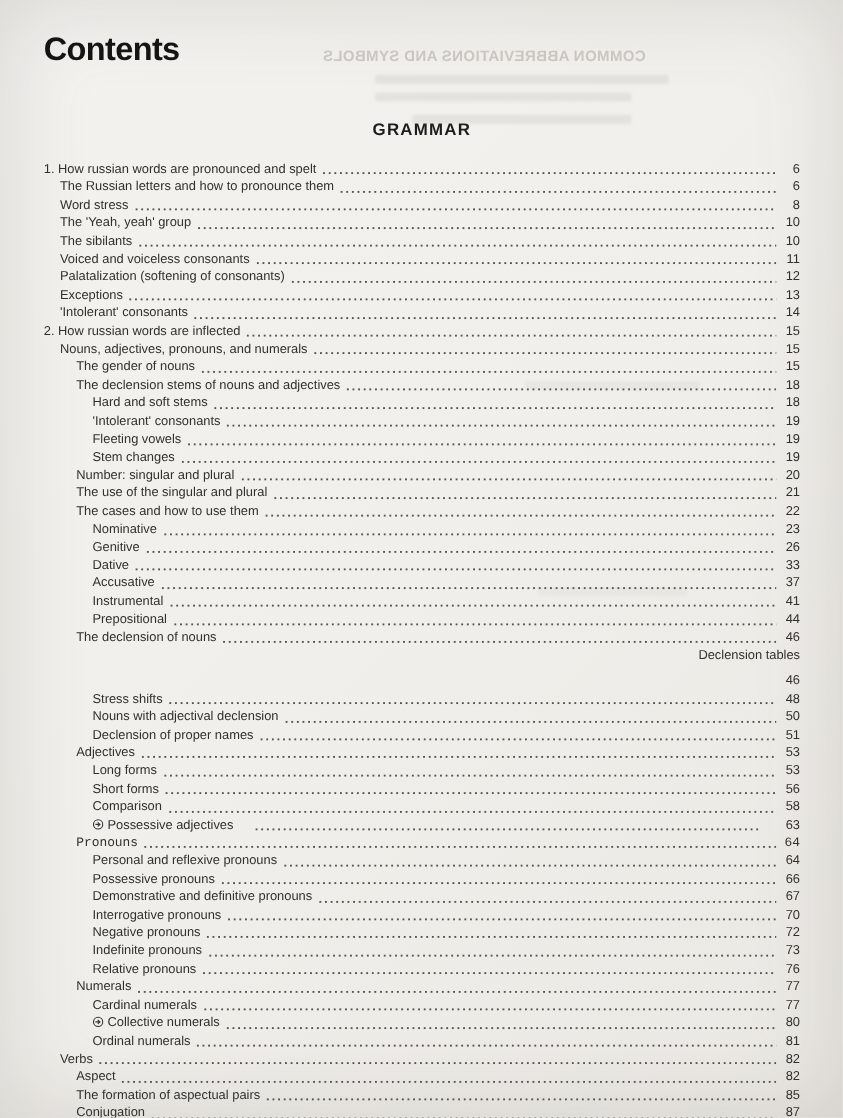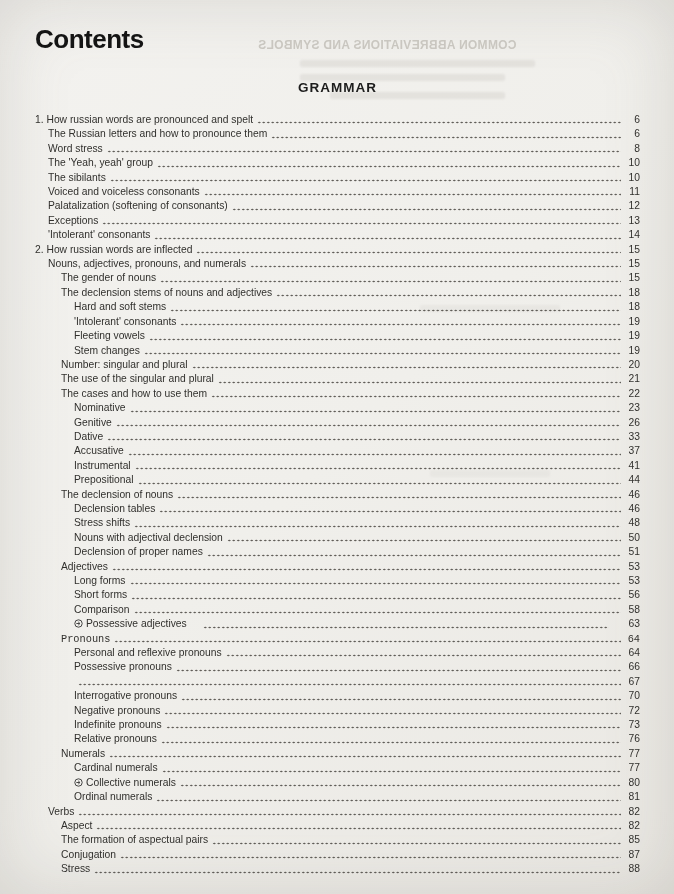--- a/index.html
+++ b/index.html
@@ -15,21 +15,21 @@
     width:674px; height:894px;
     background:linear-gradient(135deg,#f3f2ef 0%,#f0efeb 50%,#eae8e3 100%);
     box-shadow:inset 0 0 70px rgba(110,105,95,0.20);
     padding:24px 34px 0 35px;
   }
   h1 {
     font-size:26px; font-weight:bold; letter-spacing:-0.5px; color:#141414;
   }
   h2 {
     text-align:center; font-size:13.5px; font-weight:bold;
-    letter-spacing:1px; margin-top:25px; color:#1d1d1d;
+    letter-spacing:1px; margin-top:41px; color:#1d1d1d;
   }
   .toc { margin-top:18px; position:relative; z-index:2; }
   .row {
     display:flex; align-items:flex-end;
     font-size:10.3px; line-height:14.4px; white-space:nowrap; color:#31302d;
   }
   .label { flex:0 0 auto; }
   .dots {
     flex:1 1 auto; margin:0 3px 3px 4px; height:3px;
     background-image:radial-gradient(circle,#56534e 0.85px,rgba(0,0,0,0) 1.05px);
@@ -202,21 +202,21 @@
       <div class="row" style="padding-left: 39px;">
         <span class="label">Prepositional</span>
         <span class="dots"></span>
         <span class="pagenum">44</span>
       </div>
       <div class="row" style="padding-left: 26px;">
         <span class="label">The declension of nouns</span>
         <span class="dots"></span>
         <span class="pagenum">46</span>
       </div>
-      <div class="row" style="padding-left: 39px;">
+      <div class="row" style="padding-left: 39px; flex-direction: column;">
         <span class="label">Declension tables</span>
         <span class="dots"></span>
         <span class="pagenum">46</span>
       </div>
       <div class="row" style="padding-left: 39px;">
         <span class="label">Stress shifts</span>
         <span class="dots"></span>
         <span class="pagenum">48</span>
       </div>
       <div class="row" style="padding-left: 39px;">
@@ -266,20 +266,21 @@
         <span class="label">Personal and reflexive pronouns</span>
         <span class="dots"></span>
         <span class="pagenum">64</span>
       </div>
       <div class="row" style="padding-left: 39px;">
         <span class="label">Possessive pronouns</span>
         <span class="dots"></span>
         <span class="pagenum">66</span>
       </div>
       <div class="row" style="padding-left: 39px;">
+        <span class="label">Demonstrative and definitive pronouns</span>
         <span class="dots"></span>
         <span class="pagenum">67</span>
       </div>
       <div class="row" style="padding-left: 39px;">
         <span class="label">Interrogative pronouns</span>
         <span class="dots"></span>
         <span class="pagenum">70</span>
       </div>
       <div class="row" style="padding-left: 39px;">
         <span class="label">Negative pronouns</span>

